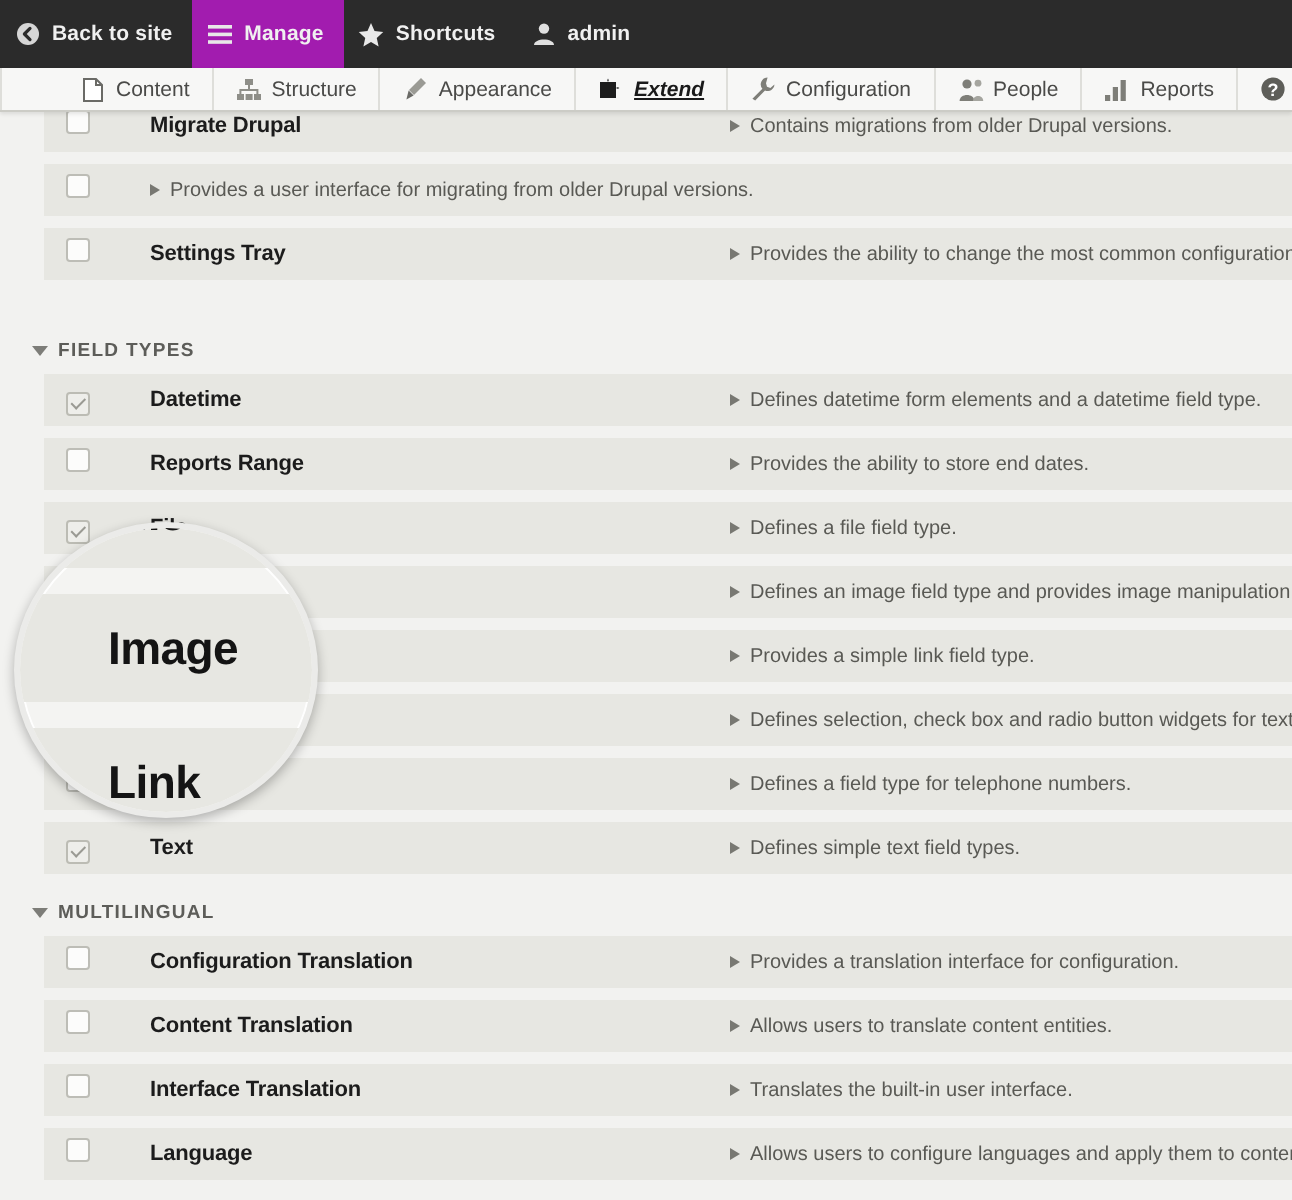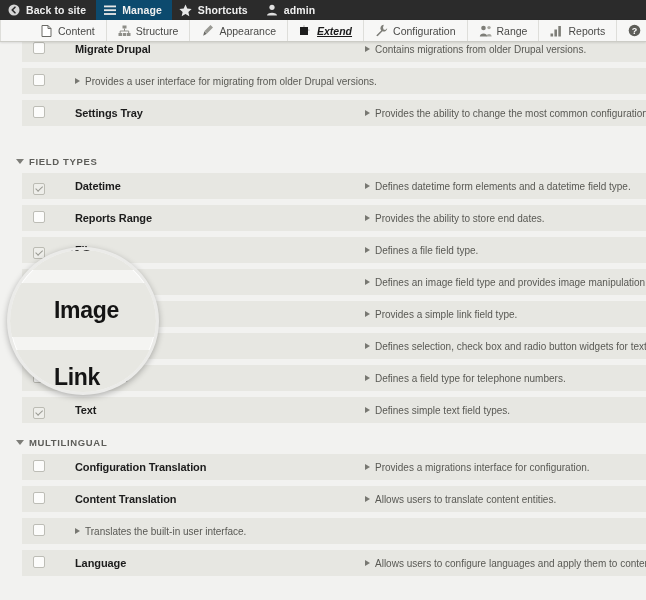--- a/index.html
+++ b/index.html
@@ -5,39 +5,39 @@
   * { box-sizing: border-box; margin: 0; padding: 0; }
   html, body {
     width: 646px; height: 600px;
     overflow: hidden;
     background: #f2f2f0;
     font-family: "Liberation Sans", sans-serif;
   }
 
   
   #toolbar-bar {
-    height: 20px;
+    height: 34px;
     background: #2b2b2b;
     display: flex;
     align-items: stretch;
     position: relative;
     z-index: 40;
   }
   .tb-item {
     display: flex;
     align-items: center;
     gap: 5px;
     padding: 0 10px 0 7px;
     color: #f0f0f0;
     font-size: 10.5px;
     font-weight: bold;
     white-space: nowrap;
     letter-spacing: .1px;
   }
-  .tb-item.active { background: #0c4a6e; }
+  .tb-item.active { background: #a21caf; }
   .tb-ico { display: inline-flex; align-items: center; justify-content: center; width: 14px; height: 14px; }
 
   #toolbar-tray {
     height: 22px;
     background: #f7f7f6;
     border-bottom: 1px solid #ccccc6;
     display: flex;
     align-items: stretch;
     position: relative;
     z-index: 40;
@@ -272,21 +272,21 @@
 
   <div class="tr-item">
     <span class="tr-ico">
       <svg width="13" height="12" viewBox="0 0 13 12">
           <circle cx="4.5" cy="3" r="2.3" fill="#7e7e78"></circle>
           <path d="M0.8 11.5 C0.8 7.5 8.2 7.5 8.2 11.5 Z" fill="#7e7e78"></path>
           <circle cx="10" cy="2.6" r="1.7" fill="#a5a59f"></circle>
           <path d="M7.5 11.5 C7.5 8.2 12.6 8.2 12.6 11.5 Z" fill="#a5a59f"></path>
         </svg>
     </span>
-    <span class="tr-label">Range</span>
+    <span class="tr-label">People</span>
   </div>
 
   <div class="tr-item">
     <span class="tr-ico">
       <svg width="13" height="12" viewBox="0 0 13 12">
           <rect x="0.5" y="8.5" width="2.6" height="3" fill="#7e7e78"></rect>
           <rect x="4.4" y="4.5" width="2.6" height="7" fill="#7e7e78"></rect>
           <rect x="8.3" y="1" width="2.6" height="10.5" fill="#7e7e78"></rect>
         </svg>
     </span>
@@ -406,33 +406,34 @@
   <div class="module-group" style="margin-top:8px;">
     <div class="group-header">
       <span class="tri-down"></span>
       <span>MULTILINGUAL</span>
     </div>
     <div class="mrow">
       <div class="cb-cell"><span class="cbox"></span></div>
       <div class="name-cell">Configuration Translation</div>
       <div class="desc-cell">
           <span class="tri-right"></span>
-          <span>Provides a migrations interface for configuration.</span>
+          <span>Provides a translation interface for configuration.</span>
         </div>
     </div>
     <div class="mrow">
       <div class="cb-cell"><span class="cbox"></span></div>
       <div class="name-cell">Content Translation</div>
       <div class="desc-cell">
           <span class="tri-right"></span>
           <span>Allows users to translate content entities.</span>
         </div>
     </div>
     <div class="mrow">
       <div class="cb-cell"><span class="cbox"></span></div>
+      <div class="name-cell">Interface Translation</div>
       <div class="desc-cell">
           <span class="tri-right"></span>
           <span>Translates the built-in user interface.</span>
         </div>
     </div>
     <div class="mrow">
       <div class="cb-cell"><span class="cbox"></span></div>
       <div class="name-cell">Language</div>
       <div class="desc-cell">
           <span class="tri-right"></span>

